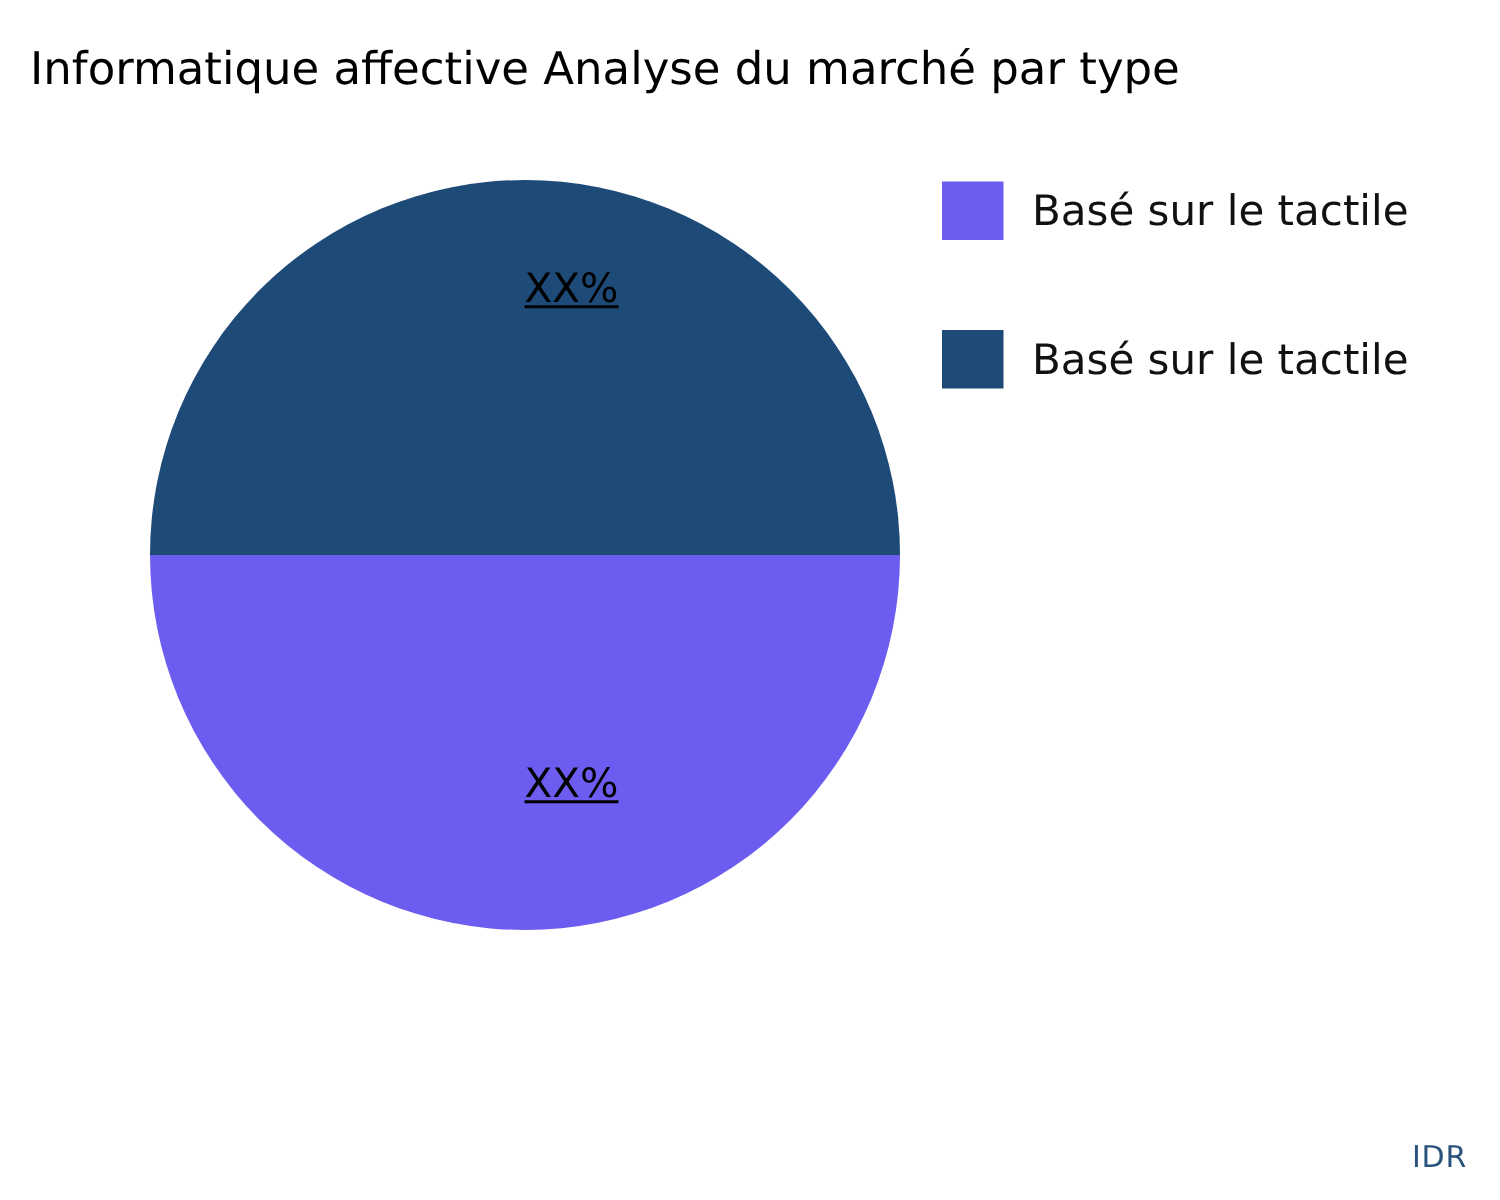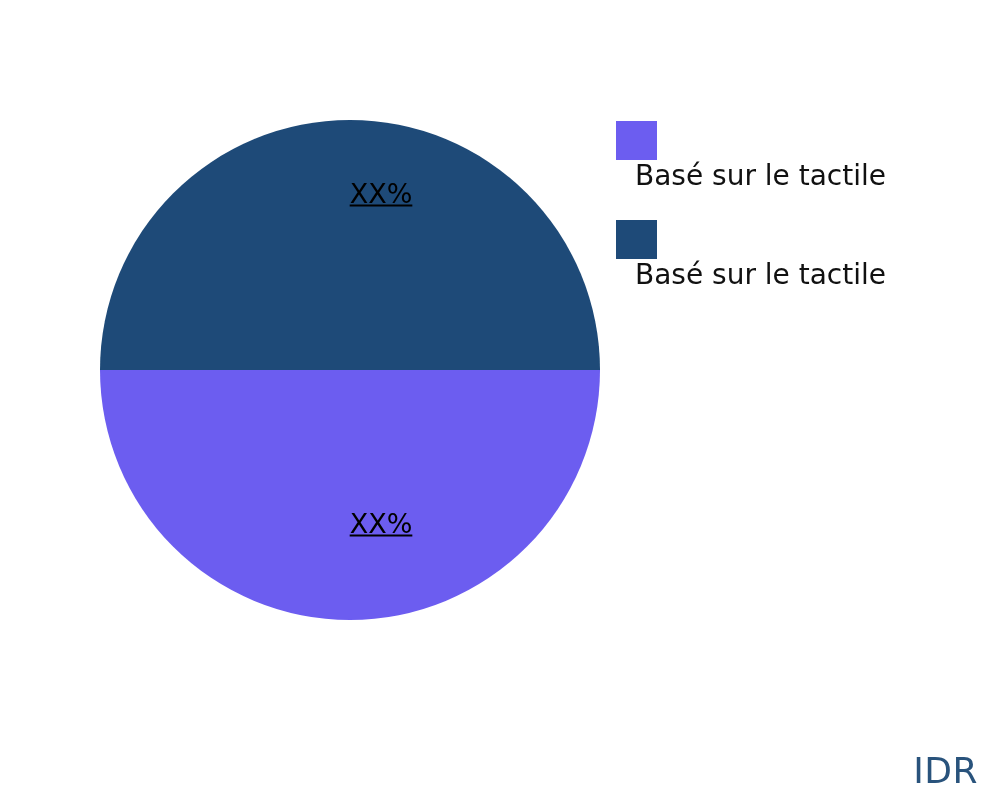--- a/index.html
+++ b/index.html
@@ -66,24 +66,24 @@
 
   
   #legend {
     position: absolute;
     left: 616px;
     top: 121px;
     width: 370px;
   }
   .legend-row {
     position: absolute;
-    left: 0;
+    left: 12px;
     height: 39px;
     display: flex;
-    flex-direction: column;
+    align-items: center;
   }
   .legend-row-0 { top: 0px; }
   .legend-row-1 { top: 99px; }
 
   .legend-swatch {
     width: 41px;
     height: 39px;
     flex: 0 0 auto;
   }
   .legend-label {
@@ -92,32 +92,33 @@
     line-height: 32px;
     color: #111111;
     white-space: nowrap;
   }
 
   
   #watermark {
     position: absolute;
     right: 22px;
     bottom: 12px;
-    font-size: 36px;
+    font-size: 20px;
     line-height: 34px;
     color: #29537C;
     letter-spacing: 0.5px;
     white-space: nowrap;
   }
 </style>
 </head>
 <body>
 
 <div id="chart-root">
 
+  <div id="chart-title">Informatique affective Analyse du marché par type</div>
 
   <div id="pie-wrap">
     <svg id="pie-svg" viewBox="0 0 500 500">
 
       <path id="slice-path-1" d="M 250 250 L 0 250 A 250 250 0 0 1 500 250 Z" fill="#1E4A78"></path>
 
       <path id="slice-path-0" d="M 250 250 L 500 250 A 250 250 0 0 1 0 250 Z" fill="#6C5DF0"></path>
     </svg>
 
     <div class="slice-label" id="slice-label-1">XX%</div>

